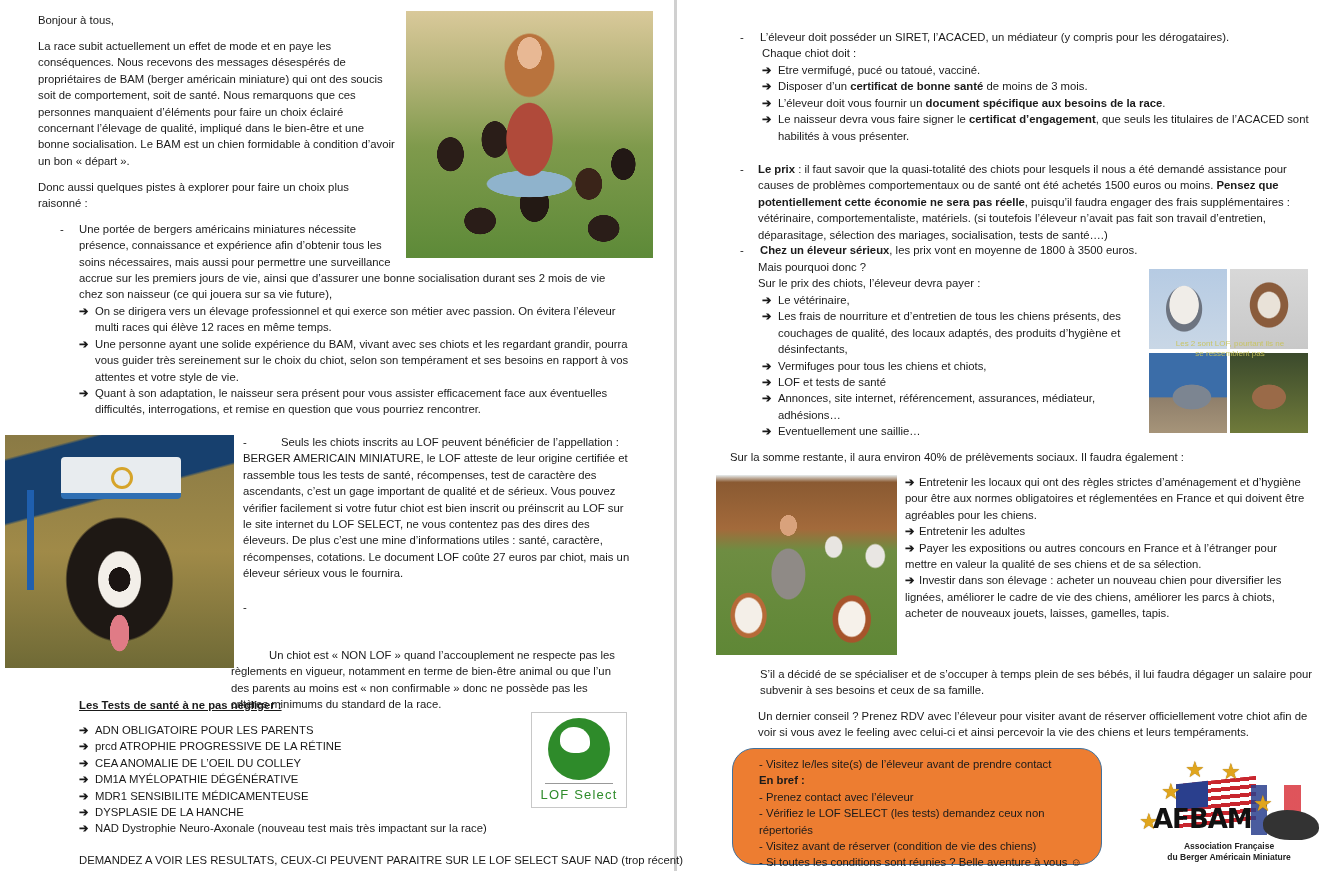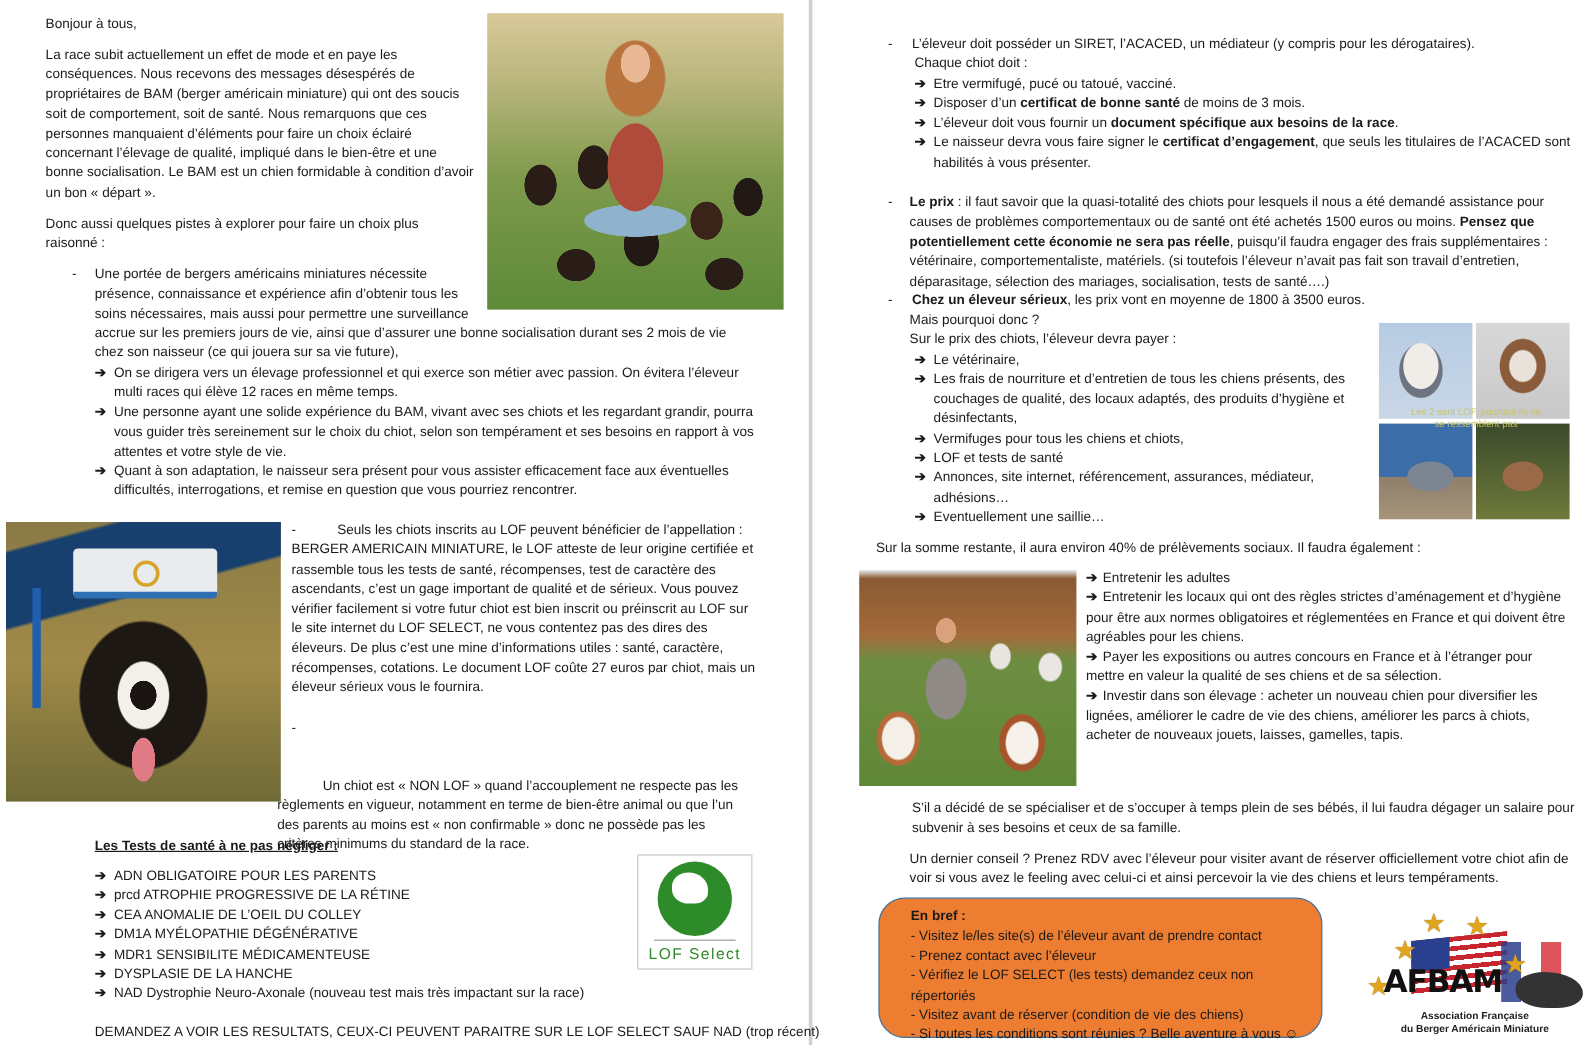--- a/index.html
+++ b/index.html
@@ -250,32 +250,32 @@
   <div class="q q3"></div>
   <div class="q q4"></div>
   <div class="wm">Les 2 sont LOF, pourtant ils ne se ressemblent pas</div>
 </div>
 
 <p class="abs" style="left:716px;top:449px;margin-left:14px;">Sur la somme restante, il aura environ 40% de prélèvements sociaux. Il faudra également :</p>
 
 <div class="img img-man"></div>
 
 <div class="abs" style="left:905px;top:474px;width:405px;">
+  <p><span class="arrow" style="width:14px;">➔</span><span>Entretenir les locaux qui ont des règles strictes d’aménagement et d’hygiène pour être aux normes obligatoires et réglementées en France et qui doivent être agréables pour les chiens.</span></p>
   <p><span class="arrow" style="width:14px;">➔</span><span>Entretenir les adultes</span></p>
-  <p><span class="arrow" style="width:14px;">➔</span><span>Entretenir les locaux qui ont des règles strictes d’aménagement et d’hygiène pour être aux normes obligatoires et réglementées en France et qui doivent être agréables pour les chiens.</span></p>
   <p><span class="arrow" style="width:14px;">➔</span><span>Payer les expositions ou autres concours en France et à l’étranger  pour mettre en valeur la qualité de ses chiens et de sa sélection.</span></p>
   <p><span class="arrow" style="width:14px;">➔</span><span>Investir dans son élevage : acheter un nouveau chien pour diversifier les lignées, améliorer le cadre de vie des chiens, améliorer les parcs à chiots, acheter de nouveaux jouets, laisses, gamelles, tapis.</span></p>
 </div>
 
 <p class="abs" style="left:760px;top:666px;width:555px;">S’il a décidé de se spécialiser et de s’occuper à temps plein de ses bébés, il lui faudra dégager un salaire pour subvenir à ses besoins et ceux de sa famille.</p>
 <p class="abs" style="left:758px;top:708px;width:555px;">Un dernier conseil ?  Prenez RDV avec l’éleveur pour visiter avant de réserver officiellement votre chiot afin de voir si vous avez le feeling avec celui-ci et ainsi percevoir la vie des chiens et leurs tempéraments.</p>
 
 <div class="brief">
+  <p>- Visitez le/les site(s) de l’éleveur avant de prendre contact</p>
   <p style="font-weight:bold;">En bref :</p>
-  <p>- Visitez le/les site(s) de l’éleveur avant de prendre contact</p>
   <p>- Prenez contact avec l’éleveur</p>
   <p>- Vérifiez le LOF SELECT (les tests) demandez ceux non répertoriés</p>
   <p>- Visitez avant de réserver (condition de vie des chiens)</p>
   <p>- Si toutes les conditions sont réunies ? Belle aventure à vous ☺</p>
 </div>
 
 <div class="img img-afbam">
   <div class="flag-us"></div>
   <div class="flag-fr"></div>
   <span class="star" style="left:52px;top:4px;">★</span>

